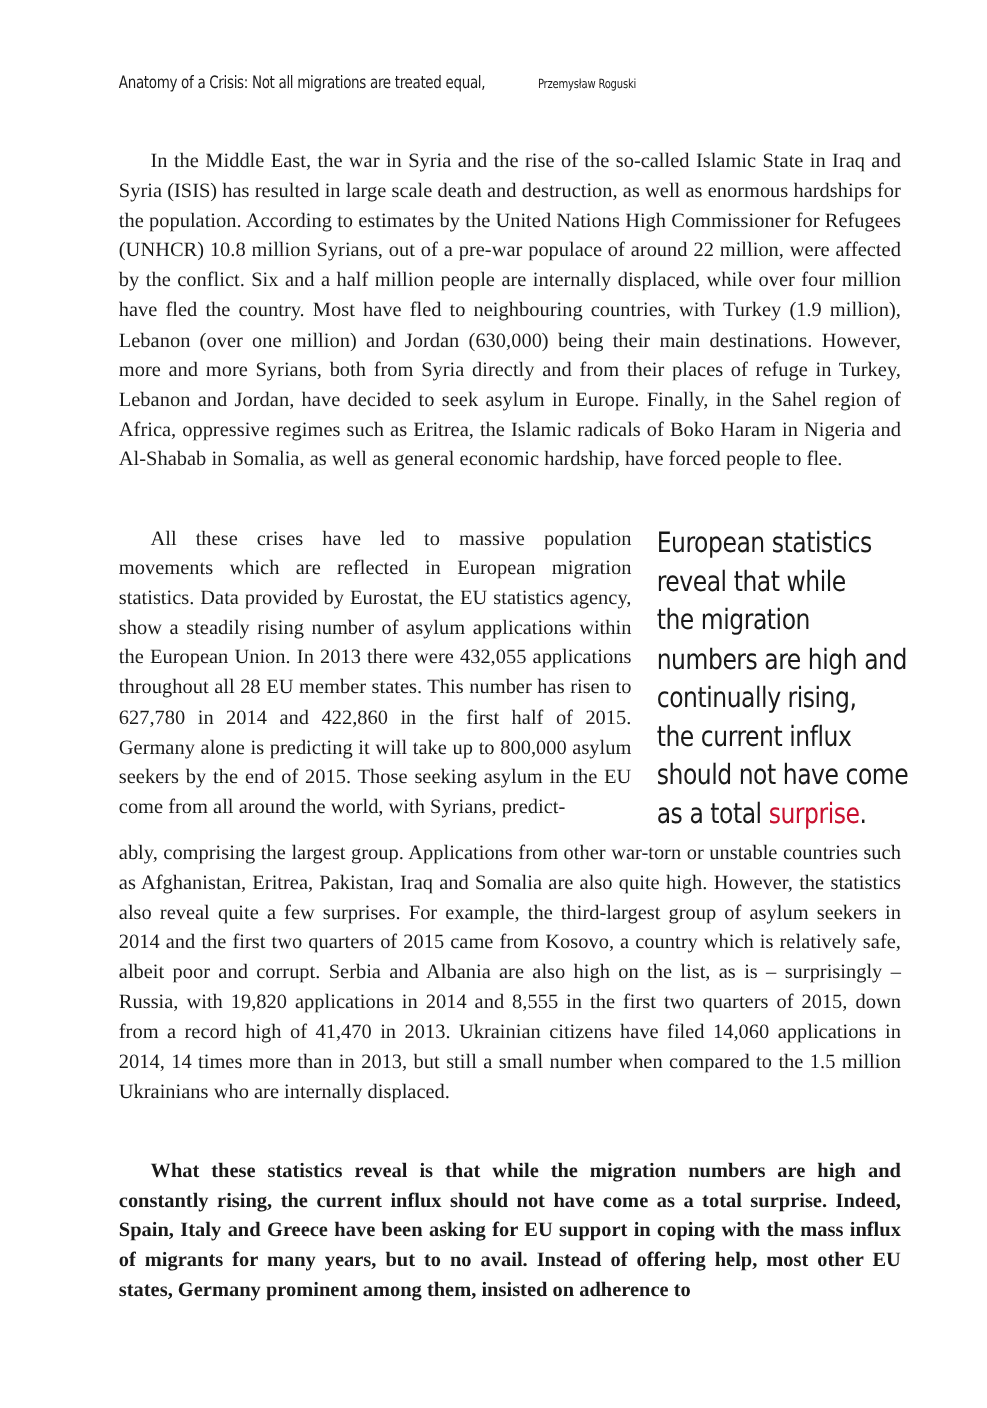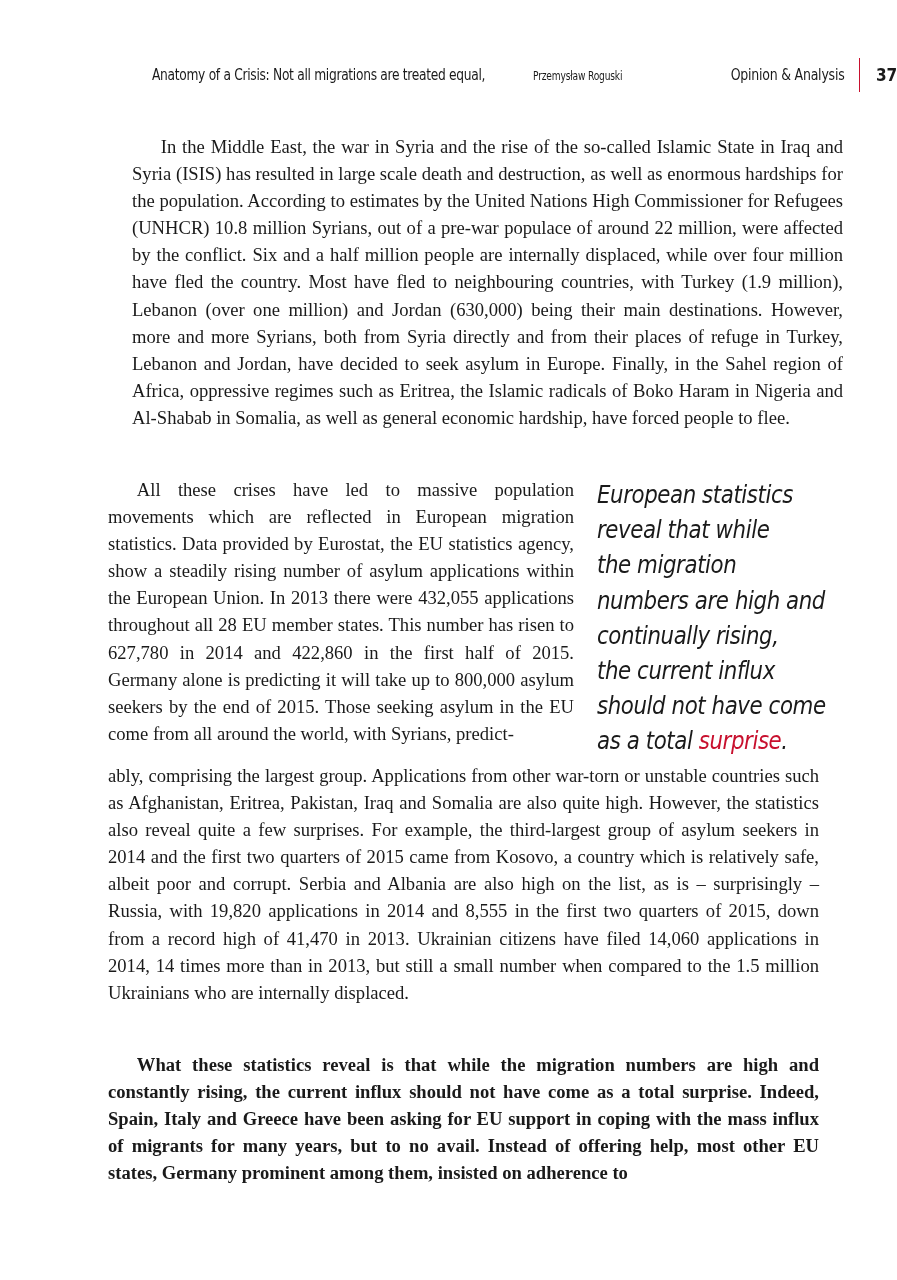--- a/index.html
+++ b/index.html
@@ -21,21 +21,20 @@
   .page-header {
     position: absolute;
     left: 108px;
     top: 60px;
     width: 745px;
     height: 30px;
     display: flex;
     align-items: center;
     justify-content: space-between;
     font-family: "DejaVu Sans Condensed", "Liberation Sans Narrow", "Liberation Sans", sans-serif;
-    margin-left: 44px;
   }
   .header-left {
     display: flex;
     align-items: baseline;
     white-space: nowrap;
   }
   .header-article-title {
     font-size: 15.5px;
     letter-spacing: -0.35px;
     color: #1a1a1a;
@@ -86,21 +85,20 @@
     hyphens: manual;
   }
   .para-indent {
     text-indent: 1.55em;
   }
 
   #para-intro {
     left: 108px;
     top: 133px;
     width: 711px;
-    margin-left: 24px;
   }
 
   
   #para-stats-left {
     left: 108px;
     top: 476px;
     width: 466px;
   }
 
   #para-stats-rest {
@@ -121,44 +119,38 @@
     position: absolute;
     left: 597px;
     top: 477px;
     width: 228px;
     font-family: "DejaVu Sans Condensed", "Liberation Sans Narrow", "Liberation Sans", sans-serif;
     font-size: 25.5px;
     line-height: 35.2px;
     letter-spacing: -0.45px;
     color: #1a1a1a;
     text-align: left;
-    font-style: italic;
   }
   .pull-quote .highlight {
     color: #c8102e;
   }
   .pull-quote .pq-line {
     display: block;
     transform: scaleX(0.93);
     transform-origin: left center;
     white-space: nowrap;
   }
 </style>
 </head>
 <body>
 
 <div class="page-header">
   <div class="header-left">
     <span class="header-article-title">Anatomy of a Crisis: Not all migrations are treated equal,</span>
     <span class="header-author">Przemysław Roguski</span>
-  </div>
-  <div class="header-right">
-    <span class="header-section">Opinion &amp; Analysis</span>
-    <span class="header-rule" style="background: rgb(200, 16, 46);"></span>
-    <span class="header-pageno">37</span>
   </div>
 </div>
 
 <div class="text-block para-indent" id="para-intro">In the Middle East, the war in Syria and the rise of the so-called Islamic State in Iraq and Syria (ISIS) has resulted in large scale death and destruction, as well as enormous hardships for the population. According to estimates by the United Nations High Commissioner for Refugees (UNHCR) 10.8 million Syrians, out of a pre-war populace of around 22 million, were affected by the conflict. Six and a half million people are internally displaced, while over four million have fled the country. Most have fled to neighbouring countries, with Turkey (1.9 million), Lebanon (over one million) and Jordan (630,000) being their main destinations. However, more and more Syrians, both from Syria directly and from their places of refuge in Turkey, Lebanon and Jordan, have decided to seek asylum in Europe. Finally, in the Sahel region of Africa, oppressive regimes such as Eritrea, the Islamic radicals of Boko Haram in Nigeria and Al-Shabab in Somalia, as well as general economic hardship, have forced people to flee.</div>
 
 <div class="text-block para-indent" id="para-stats-left">All these crises have led to massive population movements which are reflected in European migration statistics. Data provided by Eurostat, the EU statistics agency, show a steadily rising number of asylum applications within the European Union. In 2013 there were 432,055 applications throughout all 28 EU member states. This number has risen to 627,780 in 2014 and 422,860 in the first half of 2015. Germany alone is predicting it will take up to 800,000 asylum seekers by the end of 2015. Those seeking asylum in the EU come from all around the world, with Syrians, predict-</div>
 
 <div class="text-block" id="para-stats-rest">ably, comprising the largest group. Applications from other war-torn or unstable countries such as Afghanistan, Eritrea, Pakistan, Iraq and Somalia are also quite high. However, the statistics also reveal quite a few surprises. For example, the third-largest group of asylum seekers in 2014 and the first two quarters of 2015 came from Kosovo, a country which is relatively safe, albeit poor and corrupt. Serbia and Albania are also high on the list, as is – surprisingly – Russia, with 19,820 applications in 2014 and 8,555 in the first two quarters of 2015, down from a record high of 41,470 in 2013. Ukrainian citizens have filed 14,060 applications in 2014, 14 times more than in 2013, but still a small number when compared to the 1.5 million Ukrainians who are internally displaced.</div>
 
 <div class="text-block para-indent" id="para-conclusion">What these statistics reveal is that while the migration numbers are high and constantly rising, the current influx should not have come as a total surprise. Indeed, Spain, Italy and Greece have been asking for EU support in coping with the mass influx of migrants for many years, but to no avail. Instead of offering help, most other EU states, Germany prominent among them, insisted on adherence to</div>

